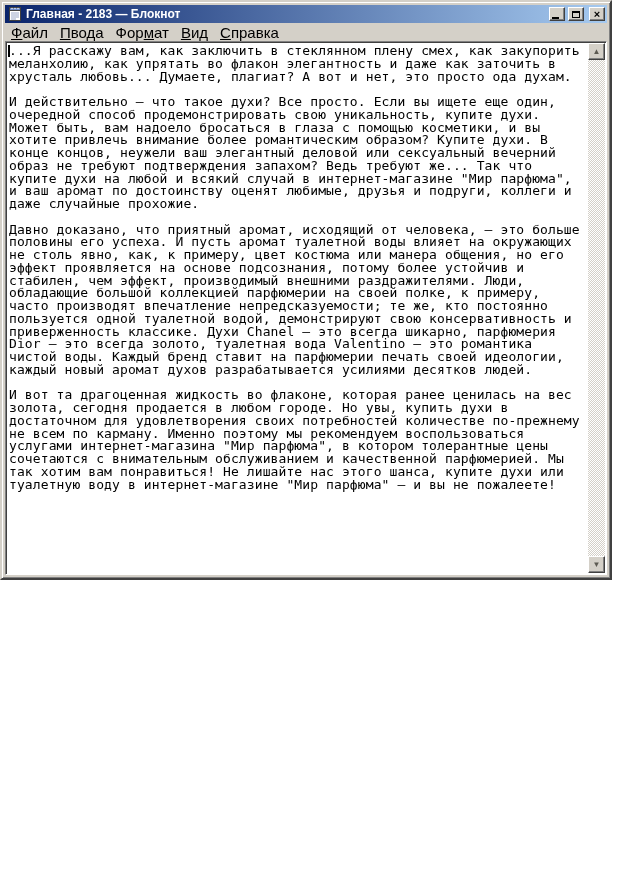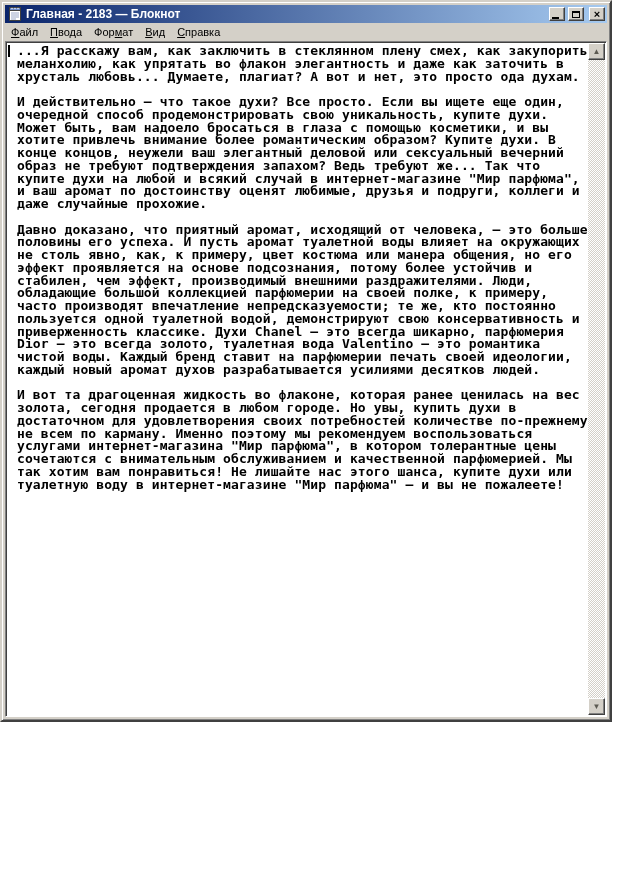--- a/index.html
+++ b/index.html
@@ -1,20 +1,20 @@
 <!DOCTYPE html>
 <html style="--titlebar-left: #0a246a; --titlebar-right: #a6caf0; --chrome: #d4d0c8; --title-text: #ffffff; --document-bg: #ffffff; --document-text: #000000;"><head>
 <meta charset="utf-8">
 <style>
   * { box-sizing: border-box; margin: 0; padding: 0; }
   html, body { width: 638px; height: 878px; background: #ffffff; }
   body { position: relative; font-family: "Liberation Sans", sans-serif; }
 
   .window {
-    position: absolute; left: 0; top: 0; width: 612px; height: 722px;
+    position: absolute; left: 0; top: 0; width: 612px; height: 580px;
     background: var(--chrome, #d4d0c8);
     border: 2px solid;
     border-color: #d4d0c8 #404040 #404040 #d4d0c8;
     box-shadow: inset 1px 1px 0 #ffffff, inset -1px -1px 0 #808080;
     display: flex; flex-direction: column;
     padding: 3px 3px 3px 3px;
   }
 
   .titlebar {
     flex: 0 0 18px; height: 18px;
@@ -35,36 +35,35 @@
     font-family: "Liberation Sans", sans-serif; color: #000; cursor: default;
     position: relative;
   }
   .tbtn.close { margin-left: 2px; }
   .glyph-min { position: absolute; left: 2px; bottom: 1px; width: 7px; height: 2px; background: #000; font-size: 0; }
   .glyph-max { width: 8px; height: 7px; border: 1px solid #000; border-top-width: 2px; font-size: 0; }
   .glyph-close { font-size: 11px; font-weight: bold; line-height: 10px; }
 
   .menubar {
     flex: 0 0 18px; height: 18px; display: flex; align-items: center;
-    font-size: 11px; color: #000; padding-left: 0;
+    font-size: 15px; color: #000; padding-left: 0;
   }
   .mitem { padding: 2px 6px; white-space: nowrap; }
   .mnemonic { text-decoration: underline; }
 
   .editor {
     flex: 1; display: flex; min-height: 0;
     border: 1px solid; border-color: #808080 #ffffff #ffffff #808080;
     box-shadow: inset 1px 1px 0 #404040;
     background: #ffffff; overflow: hidden; padding: 1px;
   }
   .textpane {
     flex: 1; position: relative; overflow: hidden;
     background: var(--document-bg, #ffffff);
-    padding: 2px 0 0 10px;
-    font-weight: bold;
+    padding: 2px 0 0 2px;
   }
   .textbody {
     font-family: "DejaVu Sans Mono", monospace;
     font-size: 13px; line-height: 12.75px;
     color: var(--document-text, #000000);
     white-space: pre; letter-spacing: 0.1px;
   }
   .caret { position: absolute; left: 1px; top: 2px; width: 2px; height: 12px; background: #000; }
 
   .vscroll {

